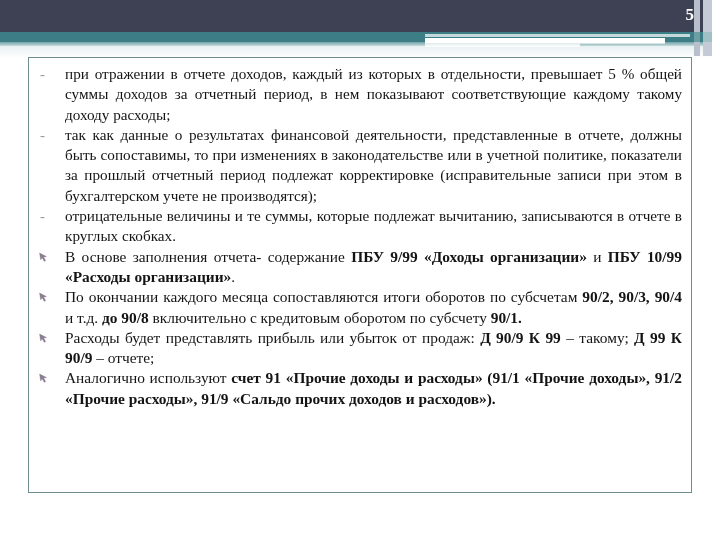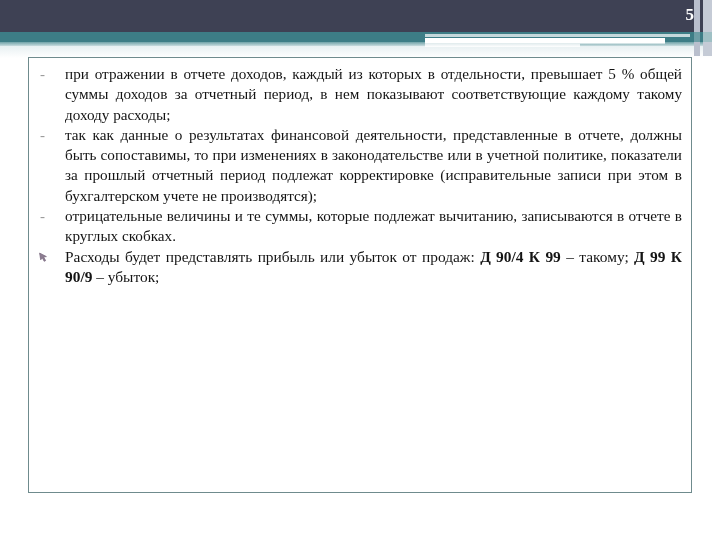--- a/index.html
+++ b/index.html
@@ -199,20 +199,30 @@
 
 <div class="content-box">
   <div class="body-list" id="body-list">
       <div class="item dash"><span class="marker dash">-</span><span>при отражении в отчете доходов, каждый из которых в отдельности, превышает 5 % общей суммы доходов за отчетный период, в нем показывают соответствующие каждому такому доходу расходы;</span></div>
       <div class="item dash"><span class="marker dash">-</span><span>так как данные о результатах финансовой деятельности, представленные в отчете, должны быть сопоставимы, то при изменениях в законодательстве или в учетной политике, показатели за прошлый отчетный период подлежат корректировке (исправительные записи при этом в бухгалтерском учете не производятся);</span></div>
       <div class="item dash"><span class="marker dash">-</span><span>отрицательные величины и те суммы, которые подлежат вычитанию, записываются в отчете в круглых скобках.</span></div>
       <div class="item arrow"><span class="marker arrow">
           <svg width="11" height="10" viewBox="0 0 11 10" aria-hidden="true">
             <path d="M0.6 1.1 L7.4 4.6 L4.6 5.0 L6.6 8.6 L5.2 9.3 L3.3 5.8 L1.7 7.8 Z" fill="#8d7e92" stroke="#7d6e84" stroke-width="0.4"></path>
           </svg>
-        </span></div>
-      <div class="item arrow"><span class="marker arrow">
-          <svg width="11" height="10" viewBox="0 0 11 10" aria-hidden="true">
-            <path d="M0.6 1.1 L7.4 4.6 L4.6 5.0 L6.6 8.6 L5.2 9.3 L3.3 5.8 L1.7 7.8 Z" fill="#8d7e92" stroke="#7d6e84" stroke-width="0.4"></path>
-          </svg>
-        </span><span><span>Расходы будет представлять прибыль или убыток от продаж: </span><b>Д 90/4 К 99 </b><span>– такому; </span><b>Д 99 К 90/9 </b><span>– убыток;</span></span></div>
+        </span><span><span>В основе заполнения отчета- содержание </span><b>ПБУ 9/99 «Доходы организации» </b><span>и </span><b>ПБУ 10/99 «Расходы организации»</b><span>.</span></span></div>
+      <div class="item arrow"><span class="marker arrow">
+          <svg width="11" height="10" viewBox="0 0 11 10" aria-hidden="true">
+            <path d="M0.6 1.1 L7.4 4.6 L4.6 5.0 L6.6 8.6 L5.2 9.3 L3.3 5.8 L1.7 7.8 Z" fill="#8d7e92" stroke="#7d6e84" stroke-width="0.4"></path>
+          </svg>
+        </span><span><span>По окончании каждого месяца сопоставляются итоги оборотов по субсчетам </span><b>90/2, 90/3, 90/4 </b><span>и т.д. </span><b>до 90/8 </b><span>включительно с кредитовым оборотом по субсчету </span><b>90/1.</b></span></div>
+      <div class="item arrow"><span class="marker arrow">
+          <svg width="11" height="10" viewBox="0 0 11 10" aria-hidden="true">
+            <path d="M0.6 1.1 L7.4 4.6 L4.6 5.0 L6.6 8.6 L5.2 9.3 L3.3 5.8 L1.7 7.8 Z" fill="#8d7e92" stroke="#7d6e84" stroke-width="0.4"></path>
+          </svg>
+        </span><span><span>Расходы будет представлять прибыль или убыток от продаж: </span><b>Д 90/9 К 99 </b><span>– такому; </span><b>Д 99 К 90/9 </b><span>– отчете;</span></span></div>
+      <div class="item arrow"><span class="marker arrow">
+          <svg width="11" height="10" viewBox="0 0 11 10" aria-hidden="true">
+            <path d="M0.6 1.1 L7.4 4.6 L4.6 5.0 L6.6 8.6 L5.2 9.3 L3.3 5.8 L1.7 7.8 Z" fill="#8d7e92" stroke="#7d6e84" stroke-width="0.4"></path>
+          </svg>
+        </span><span><span>Аналогично используют </span><b>счет 91 «Прочие доходы и расходы» (91/1 «Прочие доходы», 91/2 «Прочие расходы», 91/9 «Сальдо прочих доходов и расходов»).</b></span></div>
     </div>
 </div>
 
 </body></html>

